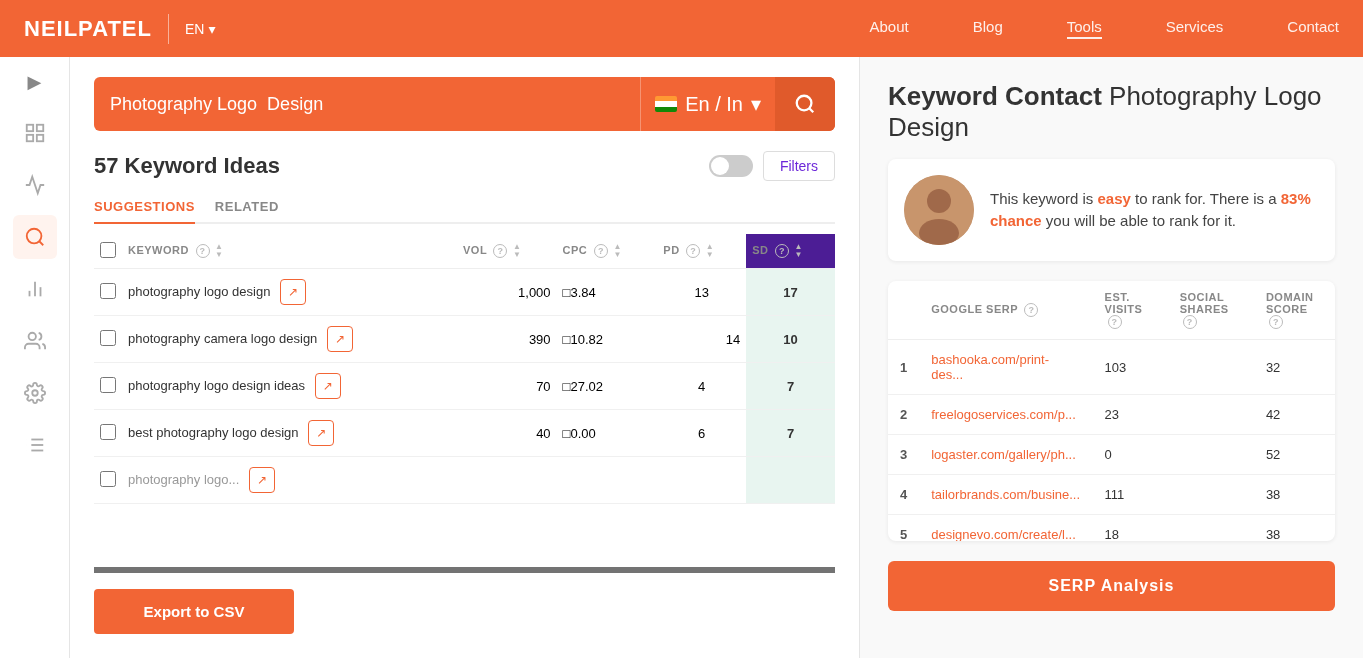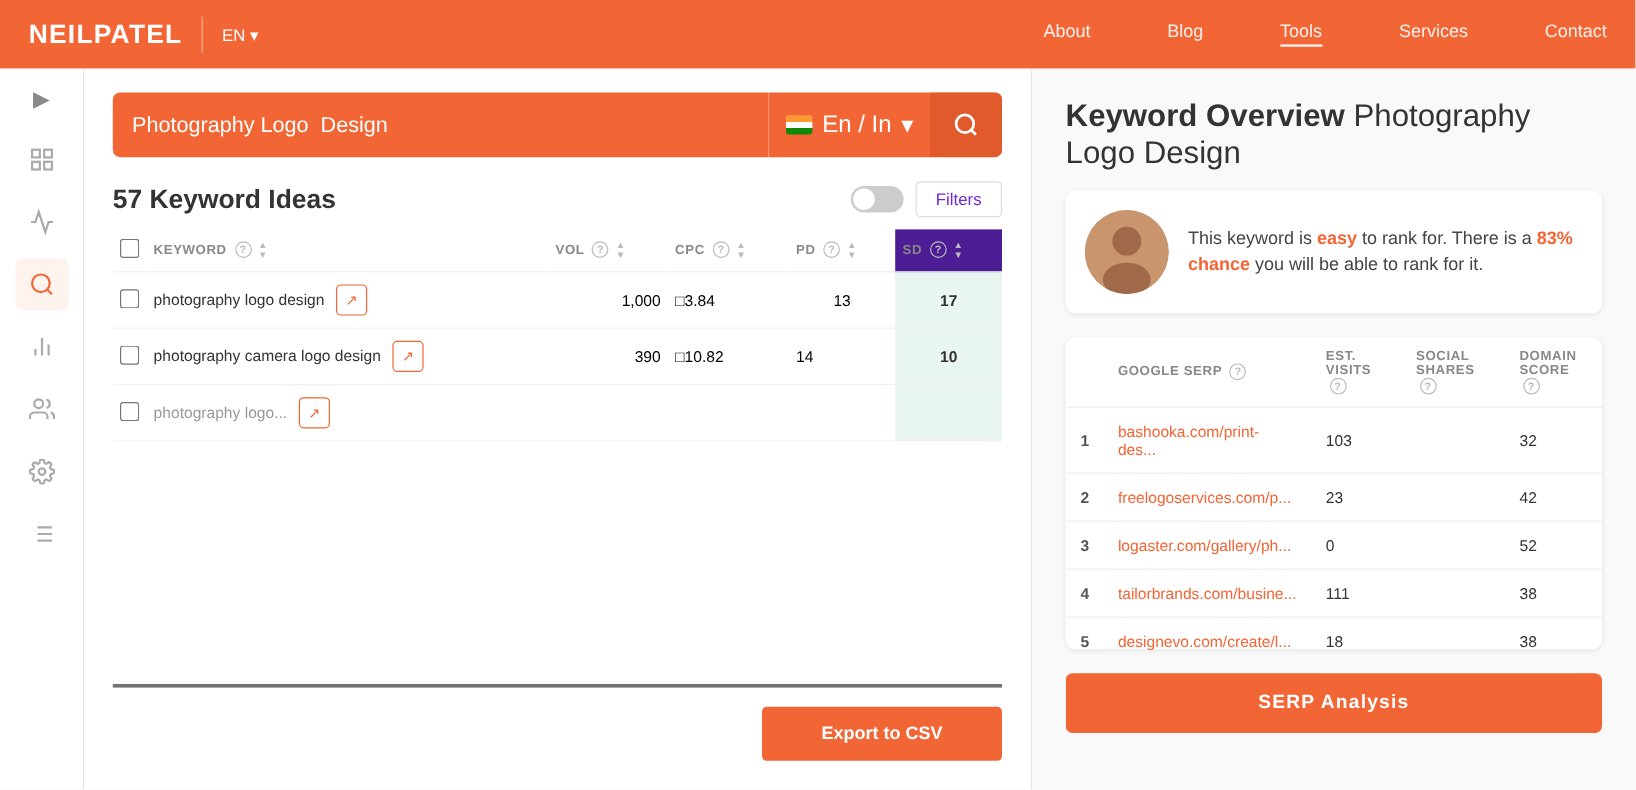--- a/index.html
+++ b/index.html
@@ -310,23 +310,23 @@
     }
     .caret {
       font-size: 8px;
       color: #bbb;
     }
 
     
     .bottom-buttons {
       display: flex;
       gap: 24px;
-      justify-content: flex-end;
+      justify-content: flex-start;
       padding: 16px 0 4px;
-      border-top: 3px solid #737373;
+      border-top: 6px solid #737373;
       margin-top: 4px;
     }
     .btn-export {
       padding: 14px 32px;
       background: #f26535;
       color: white;
       border: none;
       border-radius: 4px;
       font-size: 15px;
       font-weight: 600;
@@ -550,20 +550,24 @@
       <div class="keywords-header">
         <span class="keywords-title">57 Keyword Ideas</span>
         <div class="filters-row">
           <div class="toggle-switch">
             <div class="toggle-knob"></div>
           </div>
           <button class="filters-btn">Filters</button>
         </div>
       </div>
 
+      <div class="tabs">
+        <div class="tab active">SUGGESTIONS</div>
+        <div class="tab">RELATED</div>
+      </div>
 
       <div style="overflow: hidden; flex: 1;">
         <table class="kw-table">
           <thead>
             <tr>
               <th style="width:24px;"><input type="checkbox" class="kw-checkbox" style=""></th>
               <th>
                 KEYWORD <span class="th-help">?</span>
                 <span class="sort-icons">
                     <span class="caret">▲</span>
@@ -613,22 +617,44 @@
       <td class="sd-cell">17</td>
     </tr>
               <tr>
       <td><input type="checkbox" class="kw-checkbox" style=""></td>
       <td style="color:#333;">
         photography camera logo design
         <span class="keyword-link-icon">↗</span>
       </td>
       <td style="text-align:right;">390</td>
       <td>□10.82</td>
-      <td style="text-align:left;">14</td>
+      <td style="text-align:right;">14</td>
       <td class="sd-cell">10</td>
+    </tr>
+              <tr>
+      <td><input type="checkbox" class="kw-checkbox" style=""></td>
+      <td style="color:#333;">
+        photography logo design ideas
+        <span class="keyword-link-icon">↗</span>
+      </td>
+      <td style="text-align:right;">70</td>
+      <td>□27.02</td>
+      <td style="text-align:center;">4</td>
+      <td class="sd-cell">7</td>
+    </tr>
+              <tr>
+      <td><input type="checkbox" class="kw-checkbox" style=""></td>
+      <td style="color:#333;">
+        best photography logo design
+        <span class="keyword-link-icon">↗</span>
+      </td>
+      <td style="text-align:right;">40</td>
+      <td>□0.00</td>
+      <td style="text-align:center;">6</td>
+      <td class="sd-cell">7</td>
     </tr>
               <tr>
     <td><input type="checkbox" class="kw-checkbox" style=""></td>
     <td style="color:#999;">photography logo...
       <span class="keyword-link-icon">↗</span>
     </td>
     <td></td>
     <td></td>
     <td></td>
     <td class="sd-cell"></td>
@@ -637,21 +663,21 @@
         </table>
       </div>
 
       <div class="bottom-buttons">
         <button class="btn-export">Export to CSV</button>
       </div>
     </div>
 
     <div class="right-panel">
       <h2 class="keyword-overview-title">
-        <strong>Keyword Overview</strong>
+        <strong>Keyword Contact</strong>
         <span> Photography Logo Design</span>
       </h2>
 
       <div class="overview-desc">
         <div class="avatar">
           <svg viewBox="0 0 70 70" xmlns="http://www.w3.org/2000/svg">
             <circle cx="35" cy="35" r="35" fill="#c8956c"></circle>
             <circle cx="35" cy="26" r="12" fill="#a0694a"></circle>
             <ellipse cx="35" cy="58" rx="20" ry="14" fill="#a0694a"></ellipse>
           </svg>

